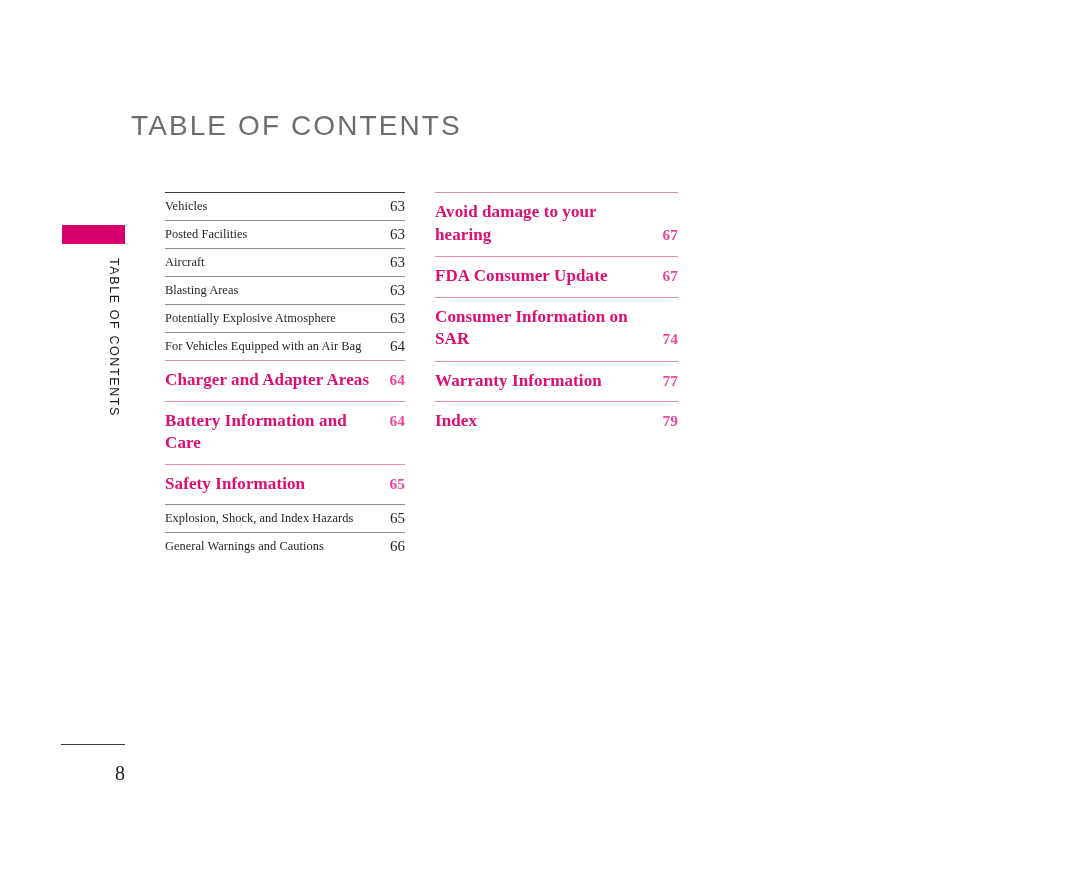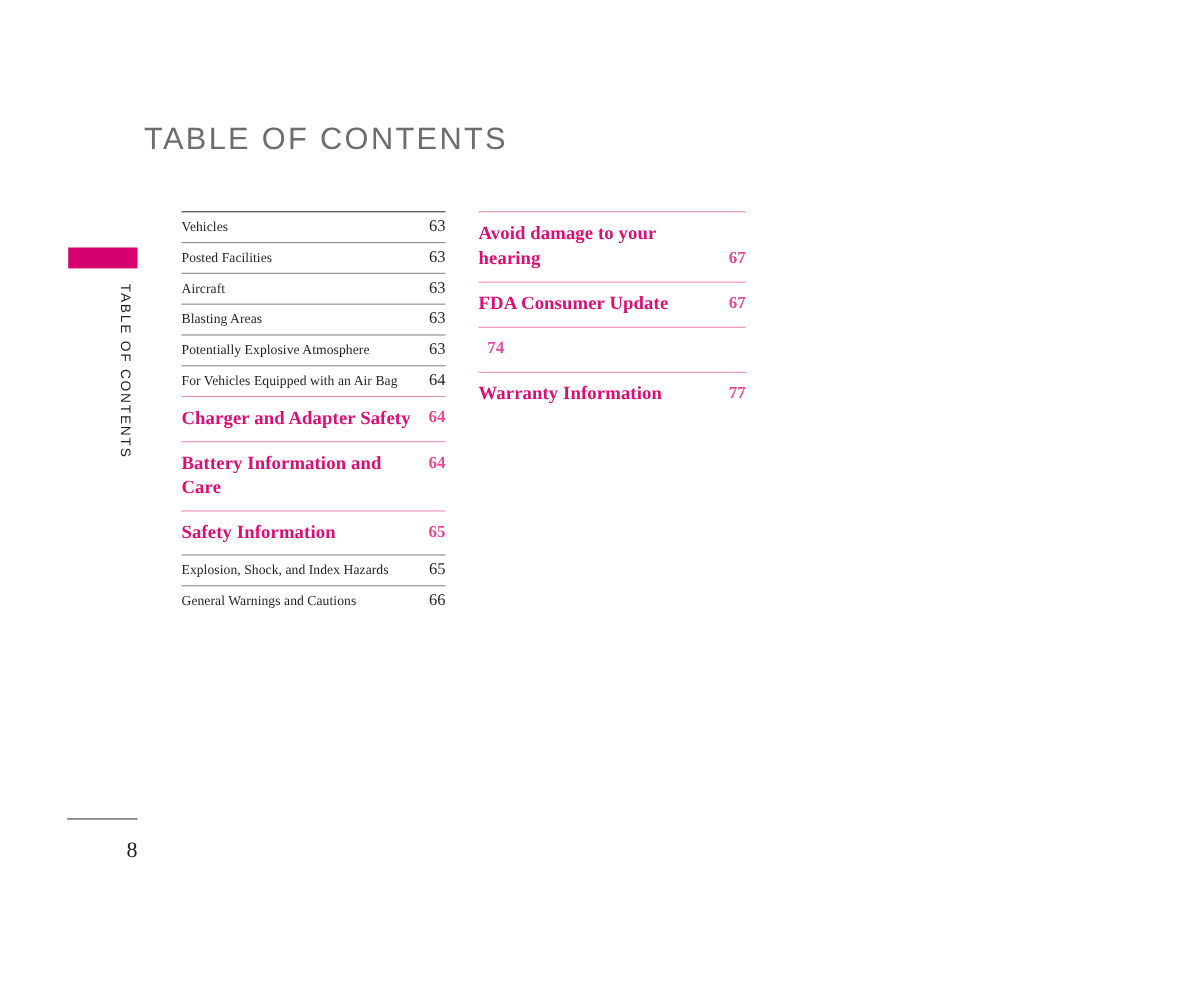--- a/index.html
+++ b/index.html
@@ -190,21 +190,21 @@
         </div>
         <div class="toc-entry sub">
           <span class="label">Potentially Explosive Atmosphere</span>
           <span class="pageno">63</span>
         </div>
         <div class="toc-entry sub">
           <span class="label">For Vehicles Equipped with an Air Bag</span>
           <span class="pageno">64</span>
         </div>
         <div class="toc-entry main first-pink single">
-          <span class="label">Charger and Adapter Safety</span>
+          <span class="label">Charger and Adapter Areas</span>
           <span class="pageno">64</span>
         </div>
         <div class="toc-entry main single">
           <span class="label">Battery Information and Care</span>
           <span class="pageno">64</span>
         </div>
         <div class="toc-entry main single">
           <span class="label">Safety Information</span>
           <span class="pageno">65</span>
         </div>
@@ -220,22 +220,27 @@
     <div class="toc-col right" id="col-right">
         <div class="toc-entry main first-pink twoline">
           <span class="label">Avoid damage to your hearing</span>
           <span class="pageno">67</span>
         </div>
         <div class="toc-entry main single">
           <span class="label">FDA Consumer Update</span>
           <span class="pageno">67</span>
         </div>
         <div class="toc-entry main twoline">
+          <span class="label">Consumer Information on SAR</span>
           <span class="pageno">74</span>
         </div>
         <div class="toc-entry main single">
           <span class="label">Warranty Information</span>
           <span class="pageno">77</span>
         </div>
+        <div class="toc-entry main single">
+          <span class="label">Index</span>
+          <span class="pageno">79</span>
+        </div>
       </div>
   </div>
 
 </div>
 
 </body></html>

